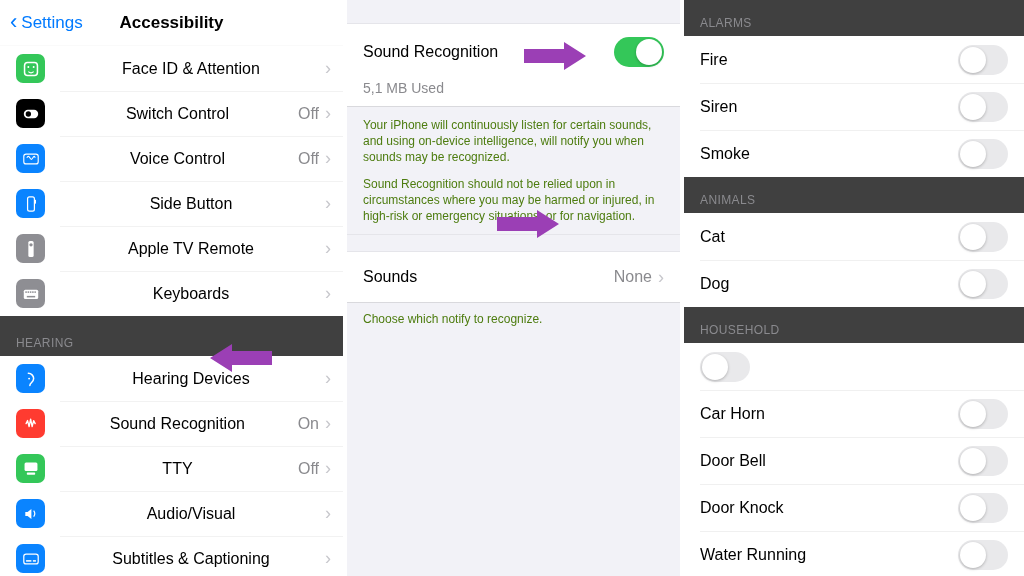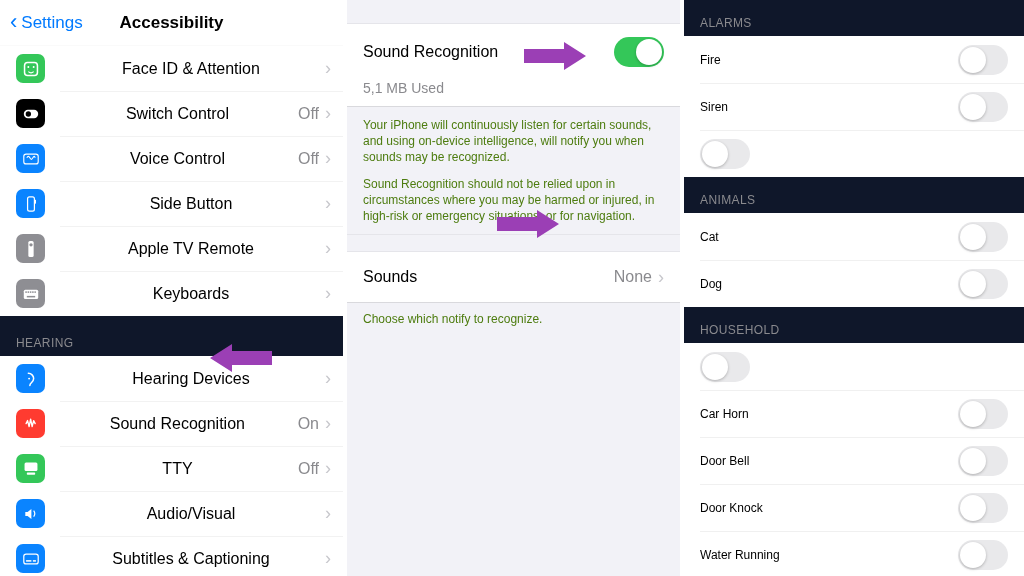--- a/index.html
+++ b/index.html
@@ -11,21 +11,21 @@
   .pane2 { width: 333px; }
   .pane3 { flex: 1; }
 
   
   .nav-header { height: 46px; background: #fff; display: flex; align-items: center; padding: 0 12px; position: relative; border-bottom: 1px solid rgba(0,0,0,0.02); }
   .back { color: #007aff; font-size: 17px; display: flex; align-items: center; gap: 4px; position: absolute; left: 10px; }
   .back-chevron { font-size: 22px; line-height: 1; display:inline-block; transform: translateY(-1px); }
   .title { position: absolute; left: 50%; transform: translateX(-50%); font-size: 17px; font-weight: 600; color: #000; }
 
   .group { background: #fff; }
-  .section-header { font-size: 12px; color: #8a8a8e; padding: 20px 16px 6px; text-transform: uppercase; letter-spacing: 0.4px; background: #0f172a; }
+  .section-header { font-size: 12px; color: #8a8a8e; padding: 20px 16px 6px; text-transform: uppercase; letter-spacing: 0.4px; background: #404040; }
   .row { display: flex; align-items: center; height: 45px; padding: 0 12px 0 16px; background: #fff; position: relative; text-align: center; }
   .row + .row::before { content:""; position:absolute; top:0; left:60px; right:0; height:1px; background: rgba(0,0,0,0.10); transform: scaleY(0.5); }
   .icon { width: 29px; height: 29px; border-radius: 7px; margin-right: 12px; display:flex; align-items:center; justify-content:center; flex-shrink:0; }
   .icon svg { display:block; }
   .row-label { flex: 1; font-size: 16px; color: #000; }
   .row-value { font-size: 16px; color: #8a8a8e; margin-right: 6px; }
   .chev { color: #c7c7cc; font-size: 18px; }
 
   
   .pane2-top { height: 24px; background: #f2f2f7; border-bottom: 1px solid rgba(0,0,0,0.05);}
@@ -39,21 +39,21 @@
   .toggle .knob { position:absolute; top:2px; width:26px; height:26px; border-radius:50%; background:#fff; box-shadow: 0 1px 3px rgba(0,0,0,0.25); }
   .toggle.on .knob { right:2px; }
   .toggle.off .knob { left:2px; }
   .sounds-row { height:50px; }
   .p2-gap { height:18px; background:#f2f2f7; border-top:1px solid rgba(0,0,0,0.05); border-bottom:1px solid rgba(0,0,0,0.05);}
 
   
   .pane3 .section-header { padding-top: 16px; }
   .p3row { display:flex; align-items:center; height:47px; padding:0 16px; background:#fff; position:relative; }
   .p3row + .p3row::before { content:""; position:absolute; top:0; left:16px; right:0; height:1px; background: rgba(0,0,0,0.12); transform:scaleY(0.5);}
-  .p3label { flex:1; font-size:12px; color:#000; }
+  .p3label { flex:1; font-size:16px; color:#000; }
 
   
   .arrow { position:absolute; width:62px; height:40px; pointer-events:none; }
   .arrow svg { width:100%; height:100%; }
 
   
   .solid { color:#fff; }
 </style>
 </head>
 <body>
@@ -252,20 +252,21 @@
             <div class="knob"></div>
           </div>
         </div>
         <div class="p3row">
           <div class="p3label">Siren</div>
           <div class="toggle off">
             <div class="knob"></div>
           </div>
         </div>
         <div class="p3row">
+          <div class="p3label">Smoke</div>
           <div class="toggle off">
             <div class="knob"></div>
           </div>
         </div>
       </div>
       <div class="section-header">ANIMALS</div>
       <div class="group">
         <div class="p3row">
           <div class="p3label">Cat</div>
           <div class="toggle off">

